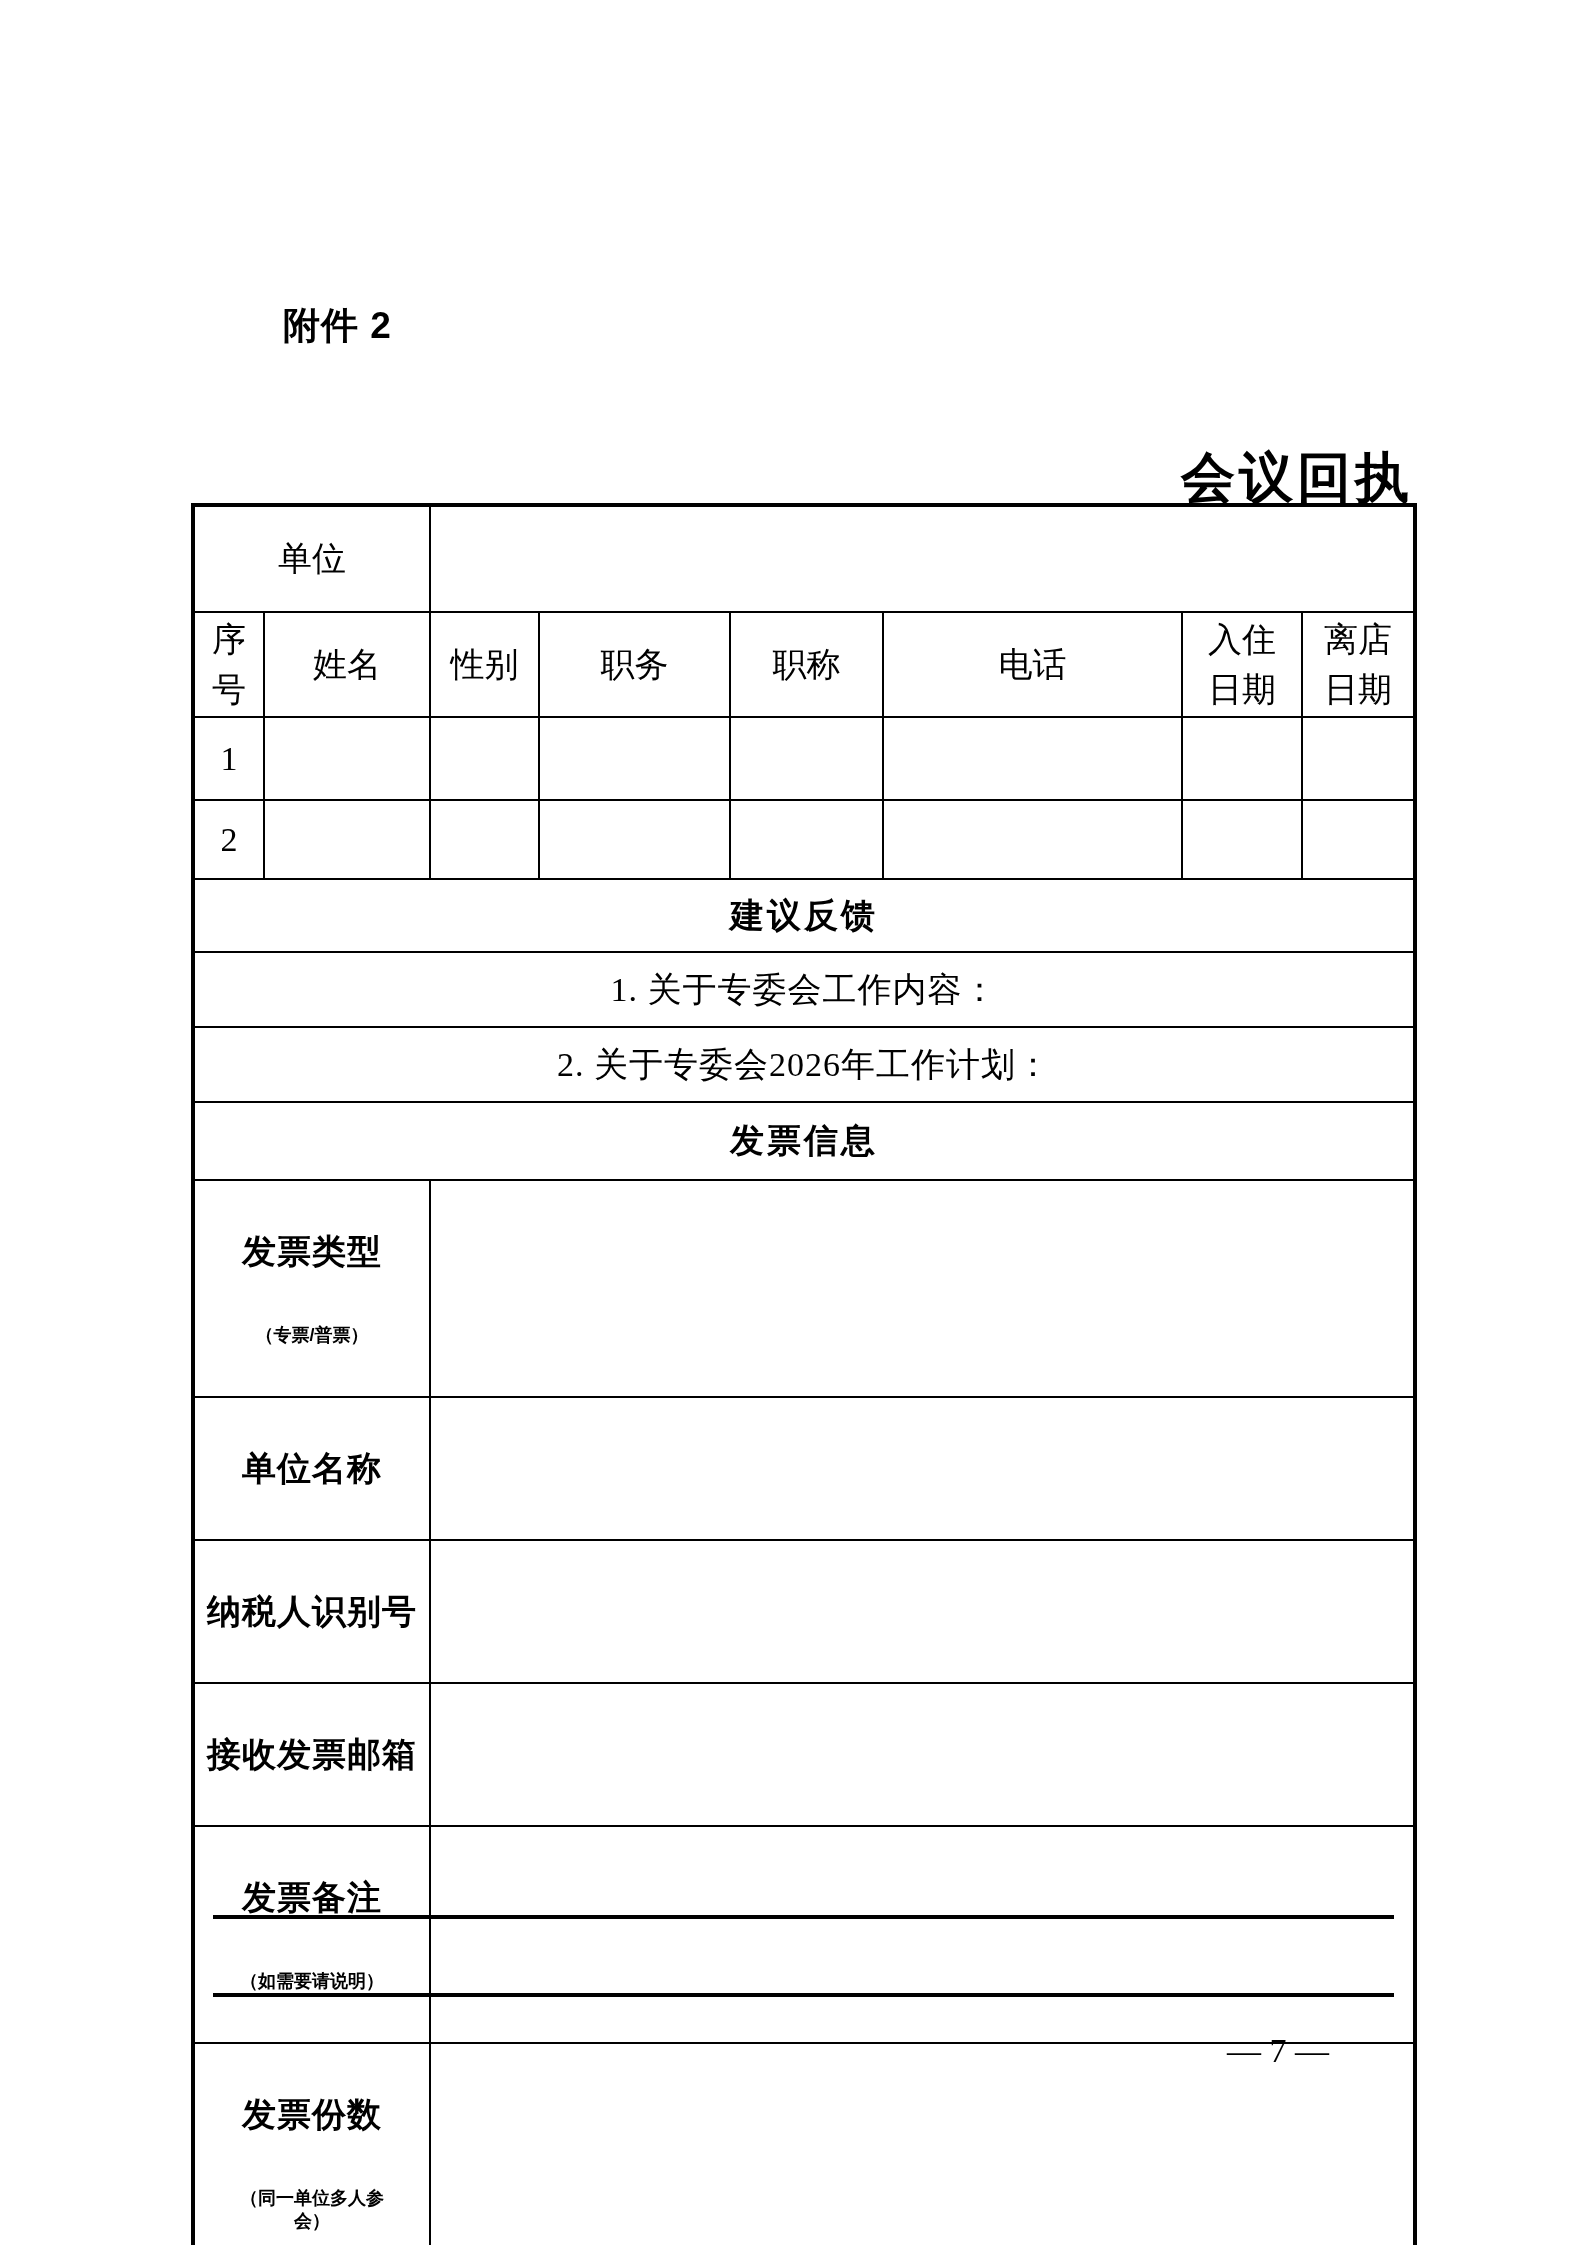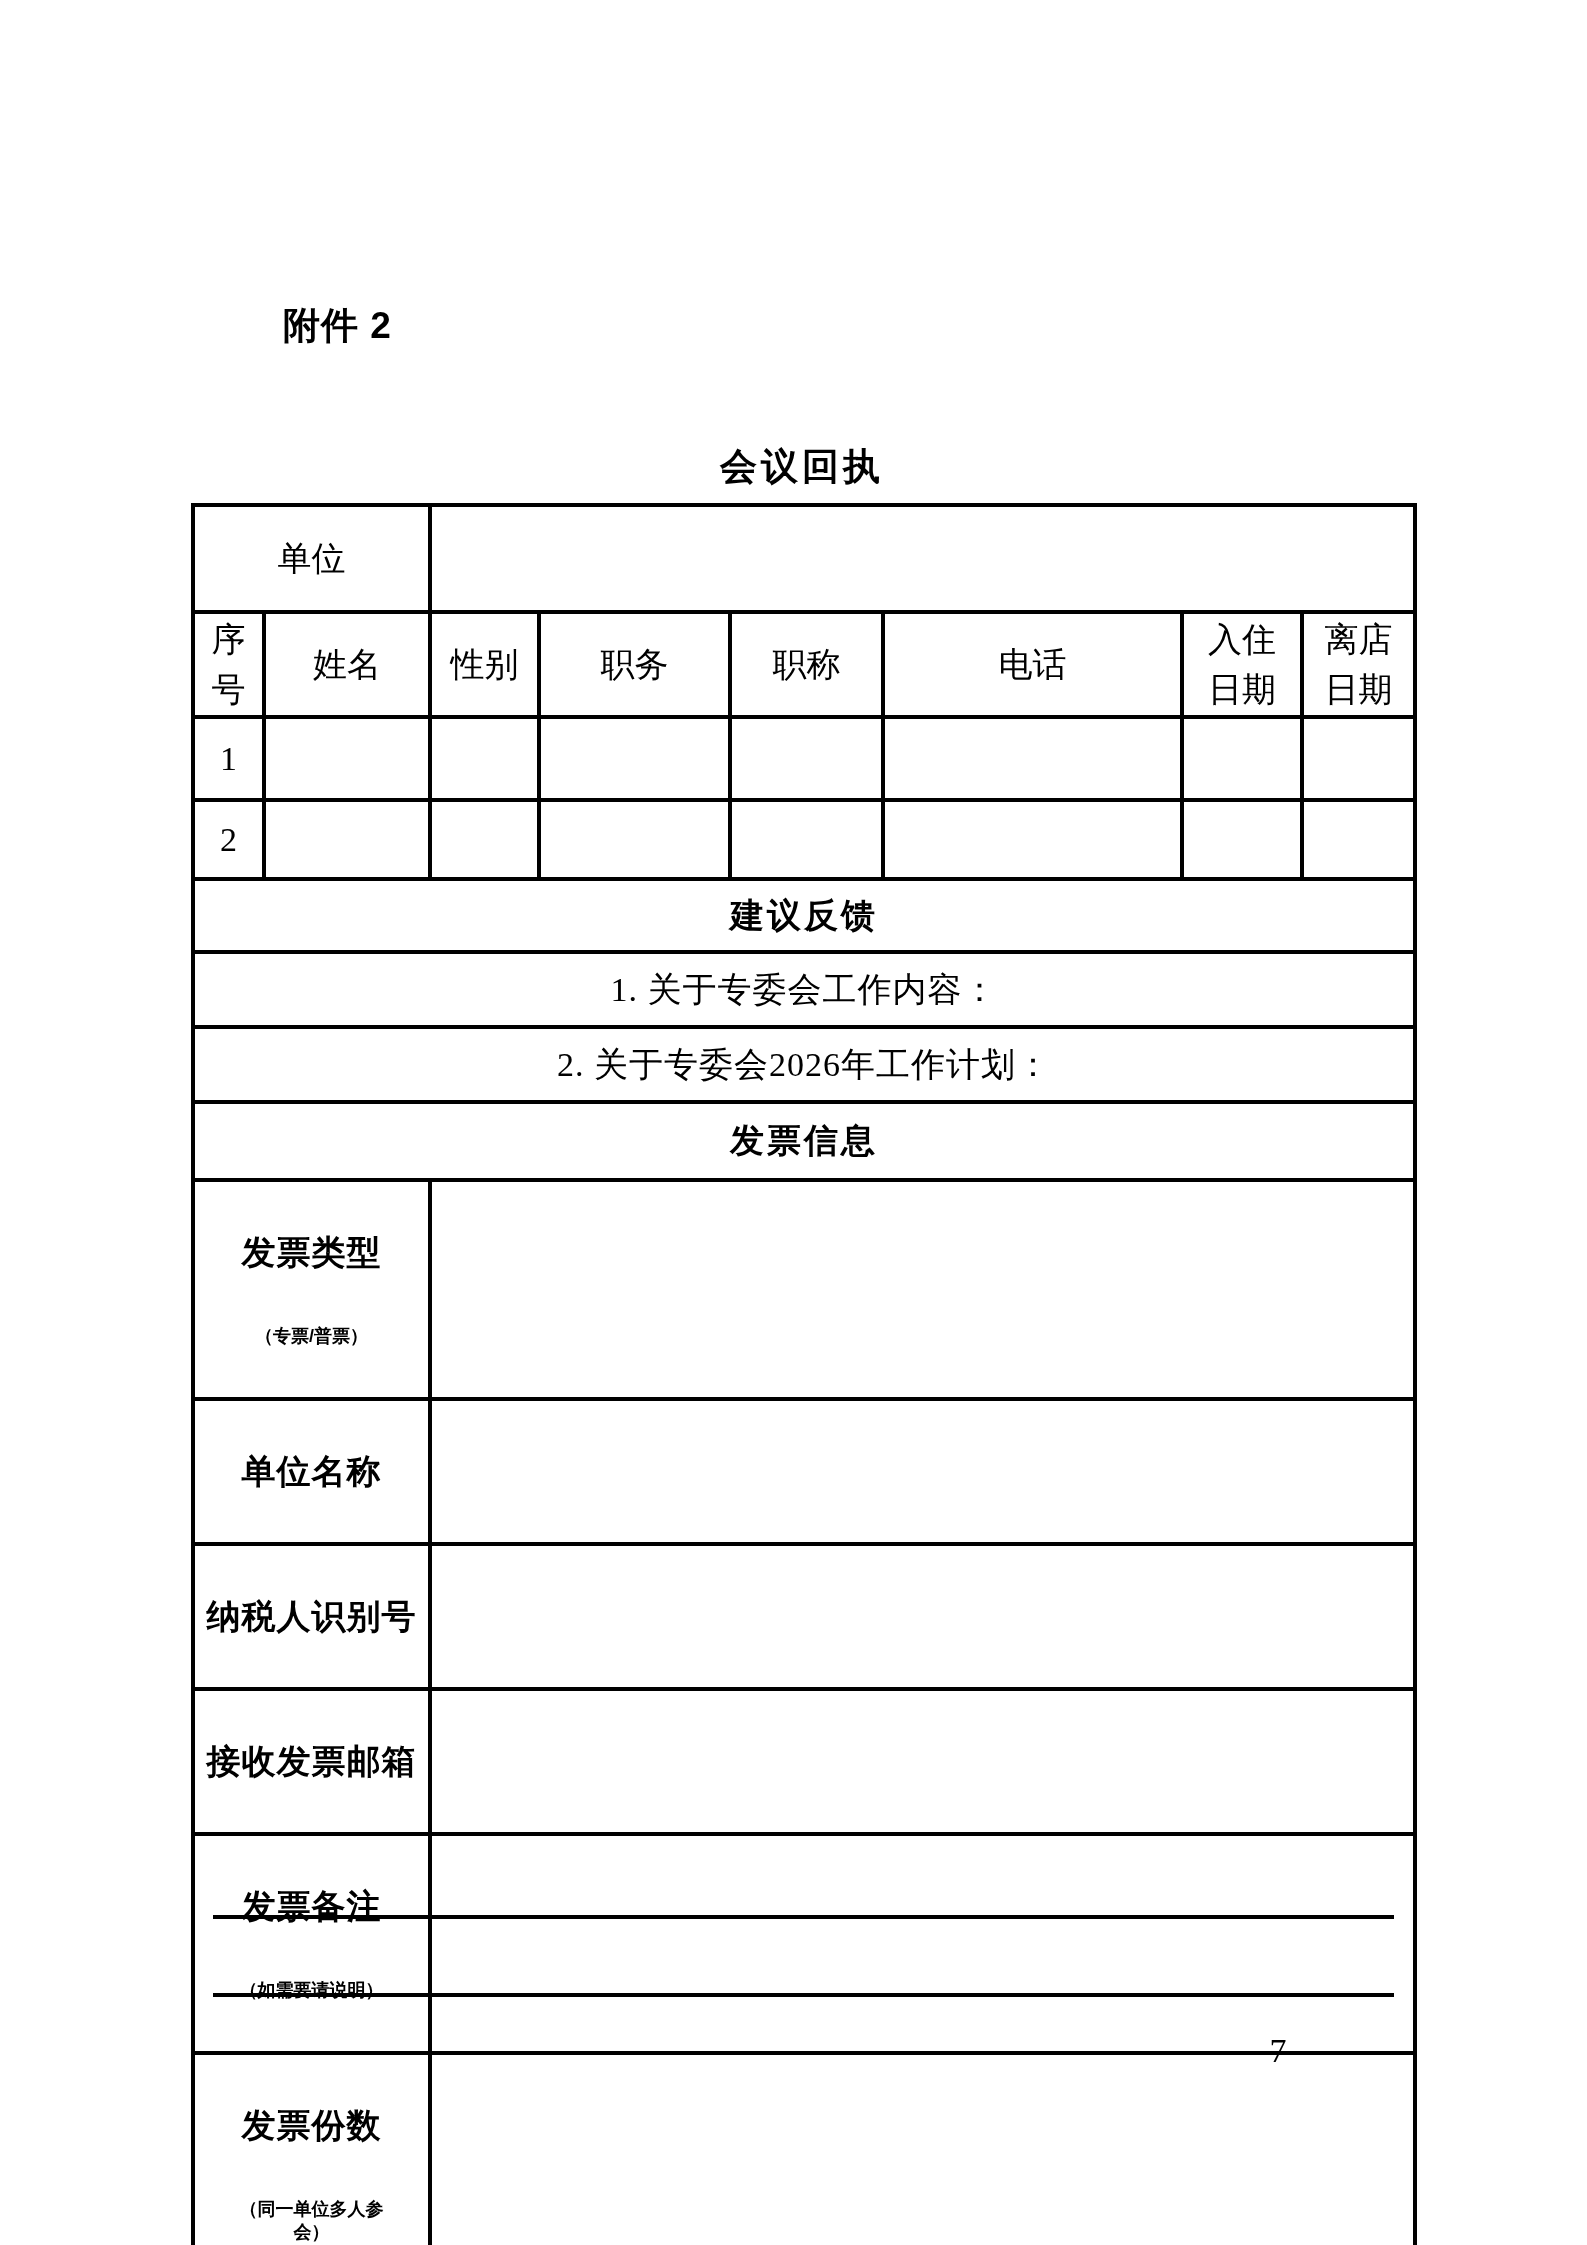--- a/index.html
+++ b/index.html
@@ -8,29 +8,29 @@
     font-family:"Liberation Serif", serif;
     overflow:hidden;
   }
   .attachment{
     position:absolute;left:283px;top:301px;
     font-family:"Liberation Sans", sans-serif;
     font-weight:bold;font-size:37px;letter-spacing:1px;
   }
   .doc-title{
     position:absolute;left:191px;top:442px;width:1222px;
-    text-align:center;font-weight:bold;font-size:37px;letter-spacing:4px;font-family:Liberation Mono, monospace;
+    text-align:right;font-weight:bold;font-size:54px;letter-spacing:4px;font-family:Liberation Mono, monospace;
   }
   table.form{
     position:absolute;left:191px;top:503px;width:1222px;
     border-collapse:collapse;table-layout:fixed;
     border:4px solid #000;
   }
   table.form td{
-    border:4px solid #000000;
+    border:2px solid #000000;
     text-align:center;vertical-align:middle;
     font-size:34px;line-height:1.45;
     padding:0;overflow:hidden;
     white-space:pre-line;
   }
   td.section-head{
     font-family:"Liberation Sans", sans-serif;
     font-weight:bold;font-size:35px;letter-spacing:3px;
     border-top-width:3px;border-bottom-width:3px;
   }

